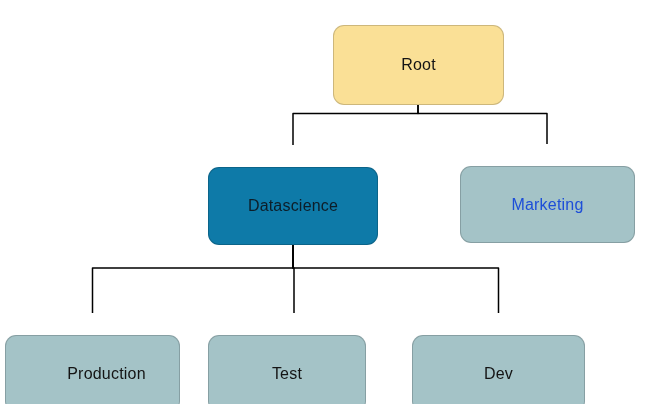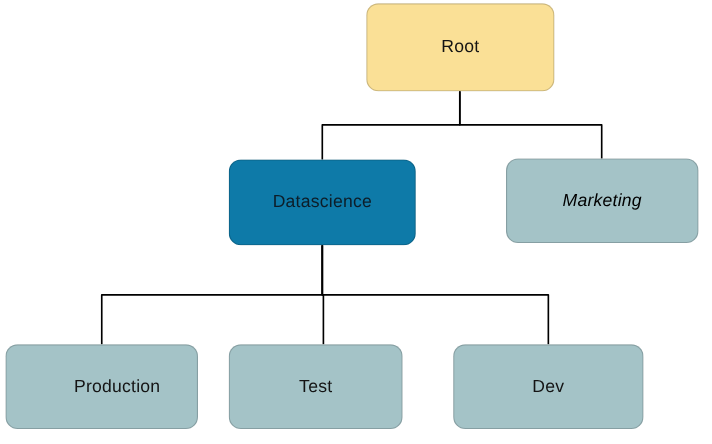--- a/index.html
+++ b/index.html
@@ -24,20 +24,21 @@
     position: absolute;
     border-radius: 11px;
     border: 1px solid rgba(0,0,0,0.18);
     box-sizing: border-box;
     display: flex;
     align-items: center;
     justify-content: center;
     font-size: 16px;
     line-height: 1;
     letter-spacing: 0.2px;
+    margin-top: 22px;
   }
   .node-root        { left: 333px; top: 3px;   width: 171px; height: 80px; }
   .node-datascience { left: 208px; top: 145px; width: 170px; height: 78px; text-align: center; }
   .node-marketing   { left: 460px; top: 144px; width: 175px; height: 77px; }
   .node-production  { left: 5px;   top: 313px; width: 175px; height: 77px; }
   .node-test        { left: 208px; top: 313px; width: 158px; height: 77px; }
   .node-dev         { left: 412px; top: 313px; width: 173px; height: 77px; }
 </style>
 </head>
 <body>
@@ -53,21 +54,21 @@
   </svg>
 
   <div class="node node-root" style="background-color: rgb(250, 224, 150); color: rgb(20, 20, 20);">
     <span>Root</span>
   </div>
 
   <div class="node node-datascience" style="background-color: rgb(14, 122, 168); color: rgb(13, 29, 40);">
     <span>Datascience</span>
   </div>
 
-  <div class="node node-marketing" style="background-color: rgb(164, 195, 199); color: #000000; font-style: italic;">
+  <div class="node node-marketing" style="background-color: rgb(164, 195, 199); color: #1d4ed8;">
     <span>Marketing</span>
   </div>
 
   <div class="node node-production" style="background-color: rgb(164, 195, 199); color: rgb(20, 20, 20); padding-left: 28px;">
     <span>Production</span>
   </div>
 
   <div class="node node-test" style="background-color: rgb(164, 195, 199); color: rgb(20, 20, 20);">
     <span>Test</span>
   </div>

